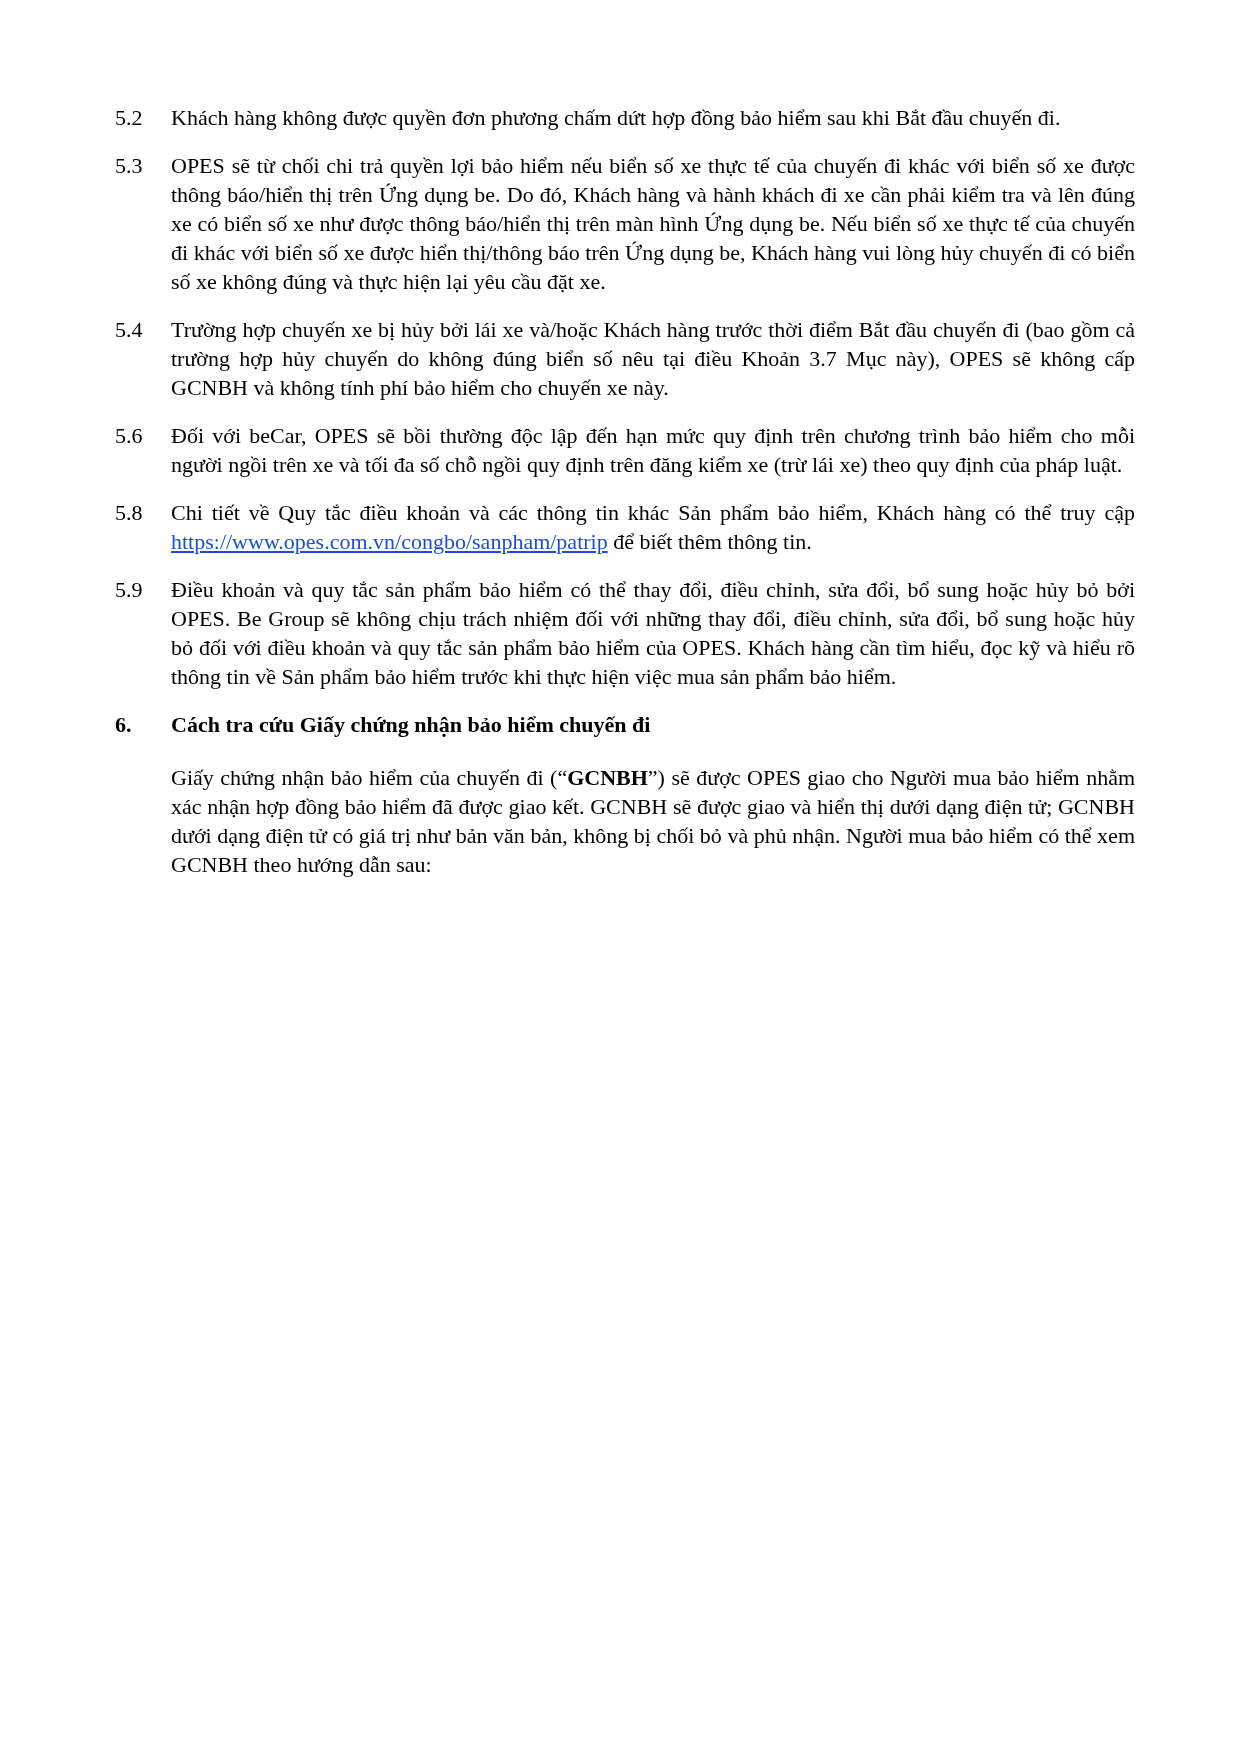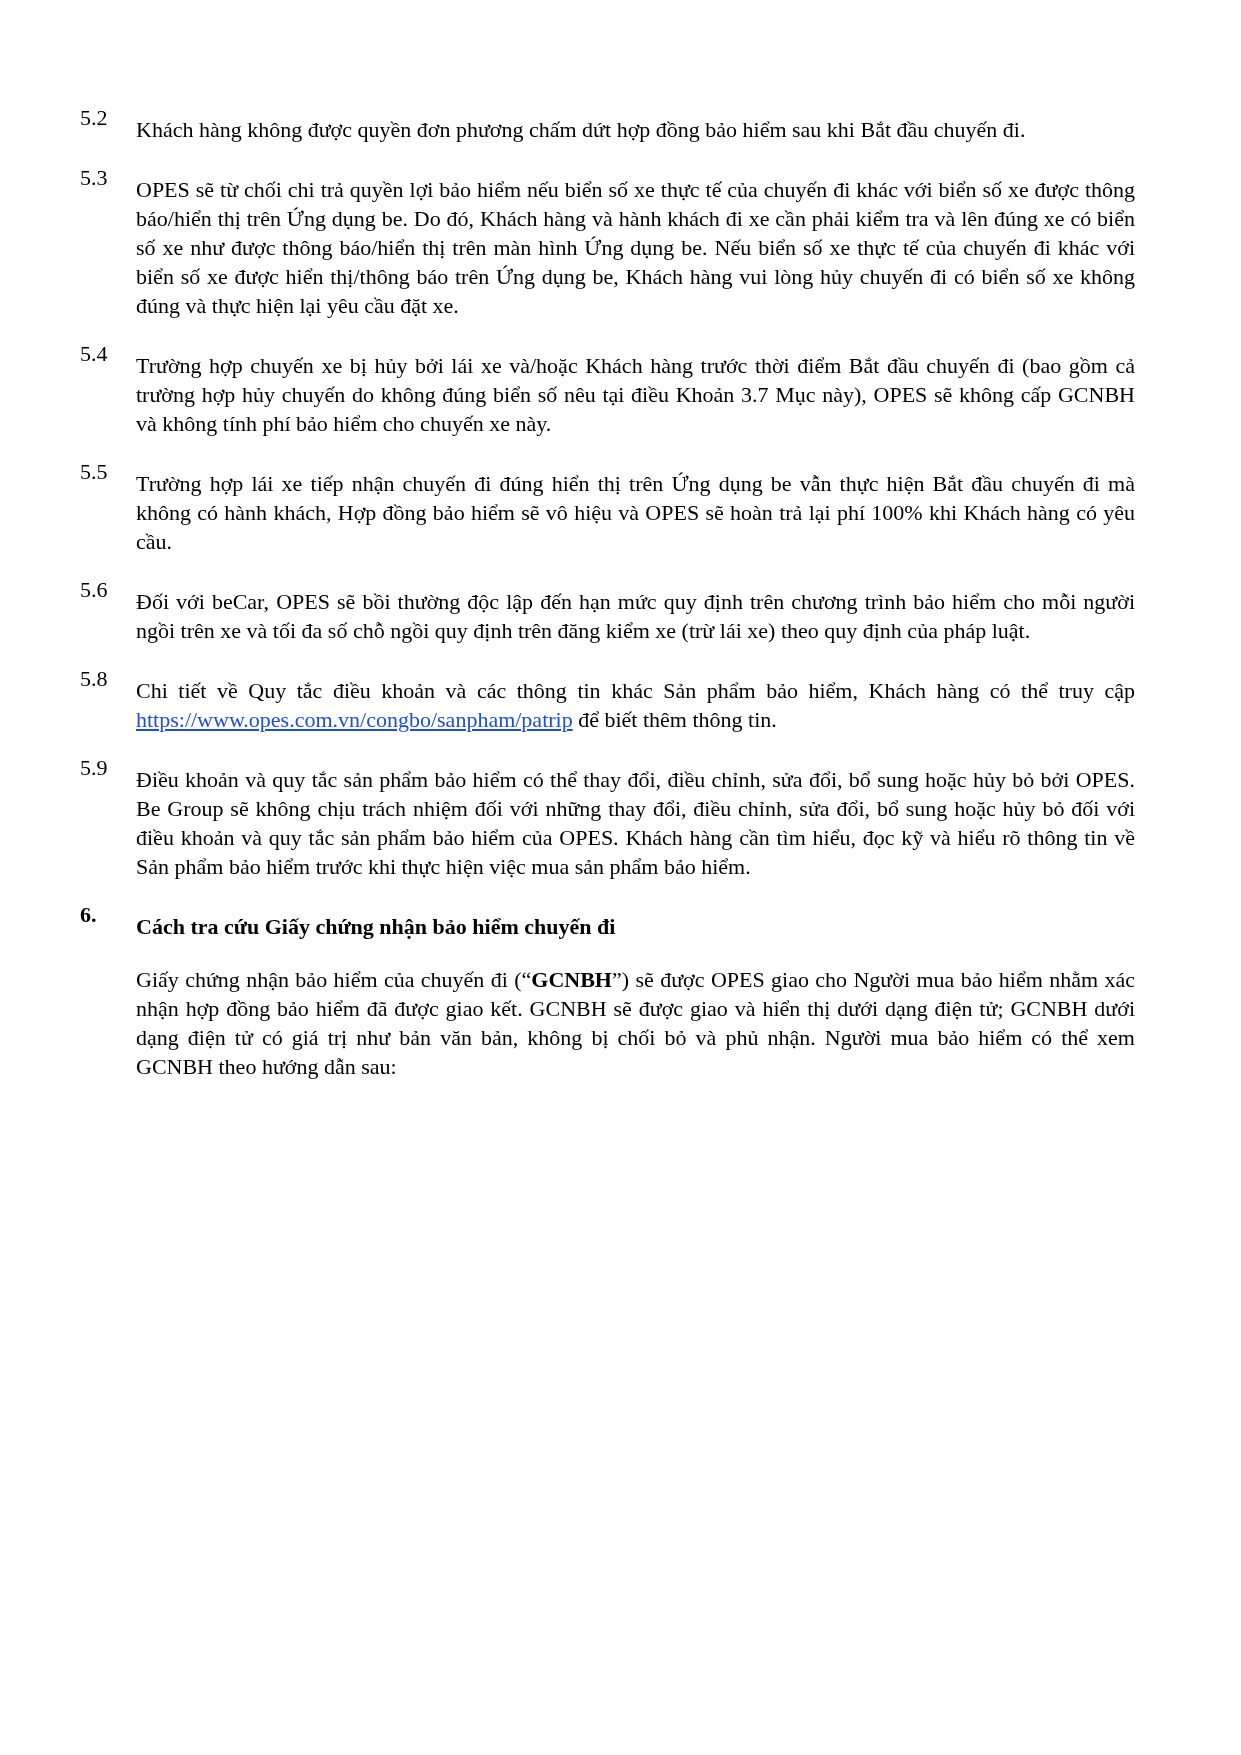--- a/index.html
+++ b/index.html
@@ -11,37 +11,36 @@
     position: relative;
     width: 1241px;
     height: 1517px;
     margin: 0 auto;
     background: #ffffff;
     color: #000000;
     font-family: "Liberation Serif", "DejaVu Serif", serif;
     font-size: 22px;
     line-height: 29px;
     box-sizing: border-box;
-    padding: 103px 106px 0 80px;
+    padding: 103px 106px 0 115px;
     overflow: hidden;
   }
   .clause {
     display: flex;
     align-items: flex-start;
     margin: 0 0 19px 0;
   }
   .clause-num {
     flex: 0 0 56px;
     width: 56px;
   }
   .clause-body {
     flex: 1 1 auto;
     text-align: justify;
     text-justify: inter-word;
-    margin-top: 12px;
   }
   .heading-row {
     display: flex;
     align-items: flex-start;
     margin: 5px 0 24px 0;
     font-weight: bold;
   }
   .indented-para {
     margin-left: 56px;
     text-align: justify;
@@ -69,24 +68,20 @@
   <div class="clause">
     <span class="clause-num">5.3</span>
     <span class="clause-body">OPES sẽ từ chối chi trả quyền lợi bảo hiểm nếu biển số xe thực tế của chuyến đi khác với biển số xe được thông báo/hiển thị trên Ứng dụng be. Do đó, Khách hàng và hành khách đi xe cần phải kiểm tra và lên đúng xe có biển số xe như được thông báo/hiển thị trên màn hình Ứng dụng be. Nếu biển số xe thực tế của chuyến đi khác với biển số xe được hiển thị/thông báo trên Ứng dụng be, Khách hàng vui lòng hủy chuyến đi có biển số xe không đúng và thực hiện lại yêu cầu đặt xe.</span>
   </div>
 
   <div class="clause">
     <span class="clause-num">5.4</span>
     <span class="clause-body">Trường hợp chuyến xe bị hủy bởi lái xe và/hoặc Khách hàng trước thời điểm Bắt đầu chuyến đi (bao gồm cả trường hợp hủy chuyến do không đúng biển số nêu tại điều Khoản 3.7 Mục này), OPES sẽ không cấp GCNBH và không tính phí bảo hiểm cho chuyến xe này.</span>
   </div>
 
-  <div class="clause">
-    <span class="clause-num">5.5</span>
-    <span class="clause-body">Trường hợp lái xe tiếp nhận chuyến đi đúng hiển thị trên Ứng dụng be vẫn thực hiện Bắt đầu chuyến đi mà không có hành khách, Hợp đồng bảo hiểm sẽ vô hiệu và OPES sẽ hoàn trả lại phí 100% khi Khách hàng có yêu cầu.</span>
-  </div>
 
   <div class="clause">
     <span class="clause-num">5.6</span>
     <span class="clause-body">Đối với beCar, OPES sẽ bồi thường độc lập đến hạn mức quy định trên chương trình bảo hiểm cho mỗi người ngồi trên xe và tối đa số chỗ ngồi quy định trên đăng kiểm xe (trừ lái xe) theo quy định của pháp luật.</span>
   </div>
 
 
   <div class="clause">
     <span class="clause-num">5.8</span>
     <span class="clause-body"><span>Chi tiết về Quy tắc điều khoản và các thông tin khác Sản phẩm bảo hiểm, Khách hàng có thể truy cập </span><a class="doc-link">https://www.opes.com.vn/congbo/sanpham/patrip</a><span> để biết thêm thông tin.</span></span>

